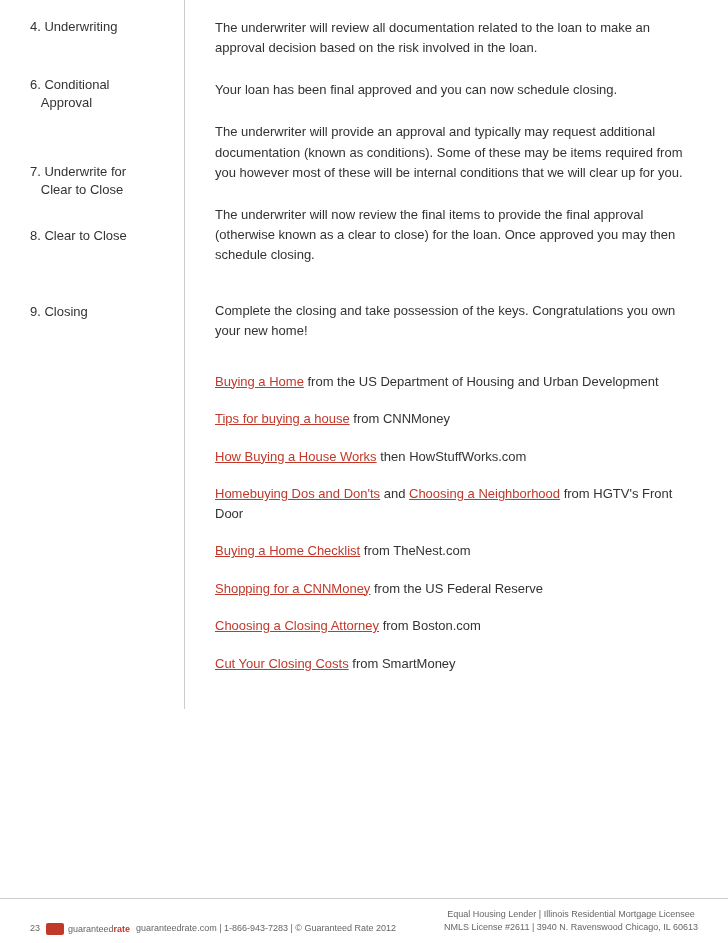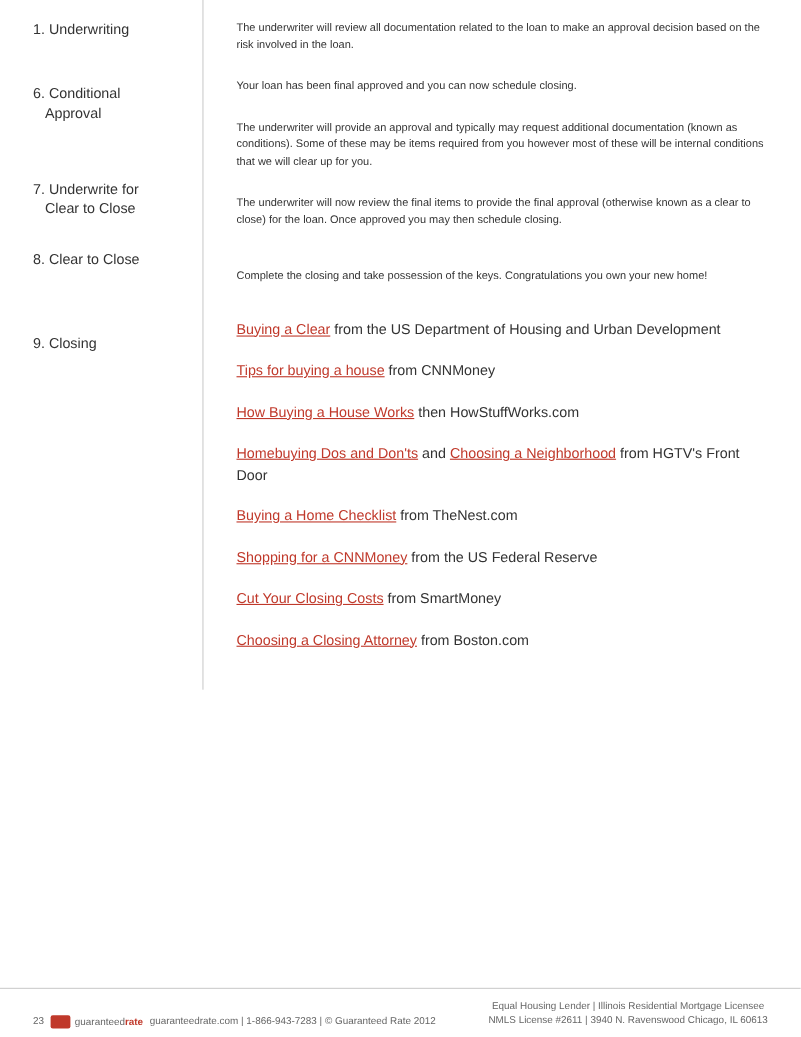--- a/index.html
+++ b/index.html
@@ -33,21 +33,21 @@
     }
     .step-item {
       margin-bottom: 28px;
     }
     .step-label {
       font-size: 13px;
       color: #333;
       line-height: 1.4;
     }
     .step-desc {
-      font-size: 10px;
+      font-size: 13px;
       color: #333;
       line-height: 1.55;
       margin-bottom: 22px;
     }
     .section-title {
       font-size: 28px;
       font-weight: bold;
       color: #333;
       margin-top: 30px;
       margin-bottom: 28px;
@@ -106,21 +106,21 @@
       line-height: 1.4;
     }
   </style>
 </head>
 <body>
 
 <div class="page">
   <div class="main-content">
     <div class="left-column">
       <div class="step-item">
-        <div class="step-label">1. Underwriting</div>
+        <div class="step-label">4. Underwriting</div>
       </div>
       <div class="step-item" style="margin-top: 40px;">
         <div class="step-label">6. Conditional<br>&nbsp;&nbsp;&nbsp;Approval</div>
       </div>
       <div class="step-item" style="margin-top: 50px;">
         <div class="step-label">7. Underwrite for<br>&nbsp;&nbsp;&nbsp;Clear to Close</div>
       </div>
       <div class="step-item" style="margin-top: 28px;">
         <div class="step-label">8. Clear to Close</div>
       </div>
@@ -130,42 +130,42 @@
     </div>
     <div class="right-column">
       <div class="step-desc">The underwriter will review all documentation related to the loan to make an approval decision based on the risk involved in the loan.</div>
       <div class="step-desc" style="margin-bottom: 22px;">Your loan has been final approved and you can now schedule closing.</div>
       <div class="step-desc" style="margin-bottom: 22px;">The underwriter will provide an approval and typically may request additional documentation (known as conditions). Some of these may be items required from you however most of these will be internal conditions that we will clear up for you.</div>
       <div class="step-desc" style="margin-bottom: 22px;">The underwriter will now review the final items to provide the final approval (otherwise known as a clear to close) for the loan. Once approved you may then schedule closing.</div>
       <div class="step-desc" style="margin-bottom: 30px; margin-top: 36px;">Complete the closing and take possession of the keys. Congratulations you own your new home!</div>
 
 
       <div class="ref-item">
-        <span class="ref-link">Buying a Clear</span><span> from the US Department of Housing and Urban Development</span>
+        <span class="ref-link">Buying a Home</span><span> from the US Department of Housing and Urban Development</span>
       </div>
       <div class="ref-item">
         <span class="ref-link">Tips for buying a house</span><span> from CNNMoney</span>
       </div>
       <div class="ref-item">
         <span class="ref-link">How Buying a House Works</span><span> then HowStuffWorks.com</span>
       </div>
       <div class="ref-item">
         <span class="ref-link">Homebuying Dos and Don'ts</span><span> and </span><span class="ref-link">Choosing a Neighborhood</span><span> from HGTV's Front Door</span>
       </div>
       <div class="ref-item">
         <span class="ref-link">Buying a Home Checklist</span><span> from TheNest.com</span>
       </div>
       <div class="ref-item">
         <span class="ref-link">Shopping for a CNNMoney</span><span> from the US Federal Reserve</span>
       </div>
       <div class="ref-item">
-        <span class="ref-link">Cut Your Closing Costs</span><span> from SmartMoney</span>
+        <span class="ref-link">Choosing a Closing Attorney</span><span> from Boston.com</span>
       </div>
       <div class="ref-item">
-        <span class="ref-link">Choosing a Closing Attorney</span><span> from Boston.com</span>
+        <span class="ref-link">Cut Your Closing Costs</span><span> from SmartMoney</span>
       </div>
     </div>
   </div>
 
   <div class="footer">
     <div class="footer-left">
       <span style="font-size:9px;color:#666;">23</span>
       <div class="footer-logo">
         <span class="logo-mark"></span>
         <span class="footer-logo-text">guaranteed<span style="font-weight:bold;color:#c0392b;">rate</span></span>

